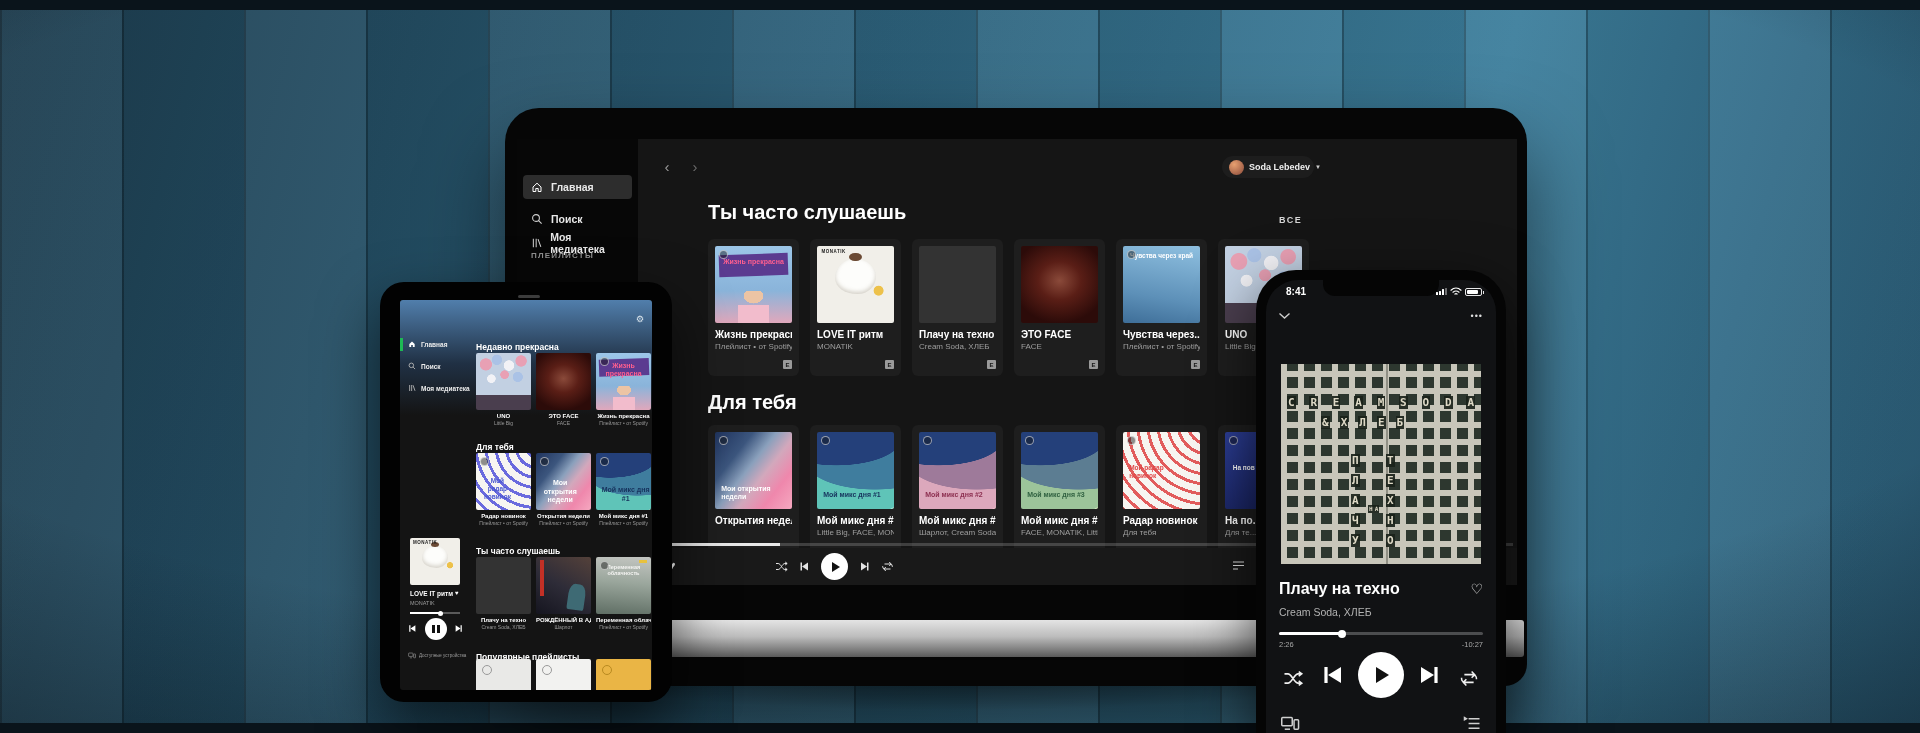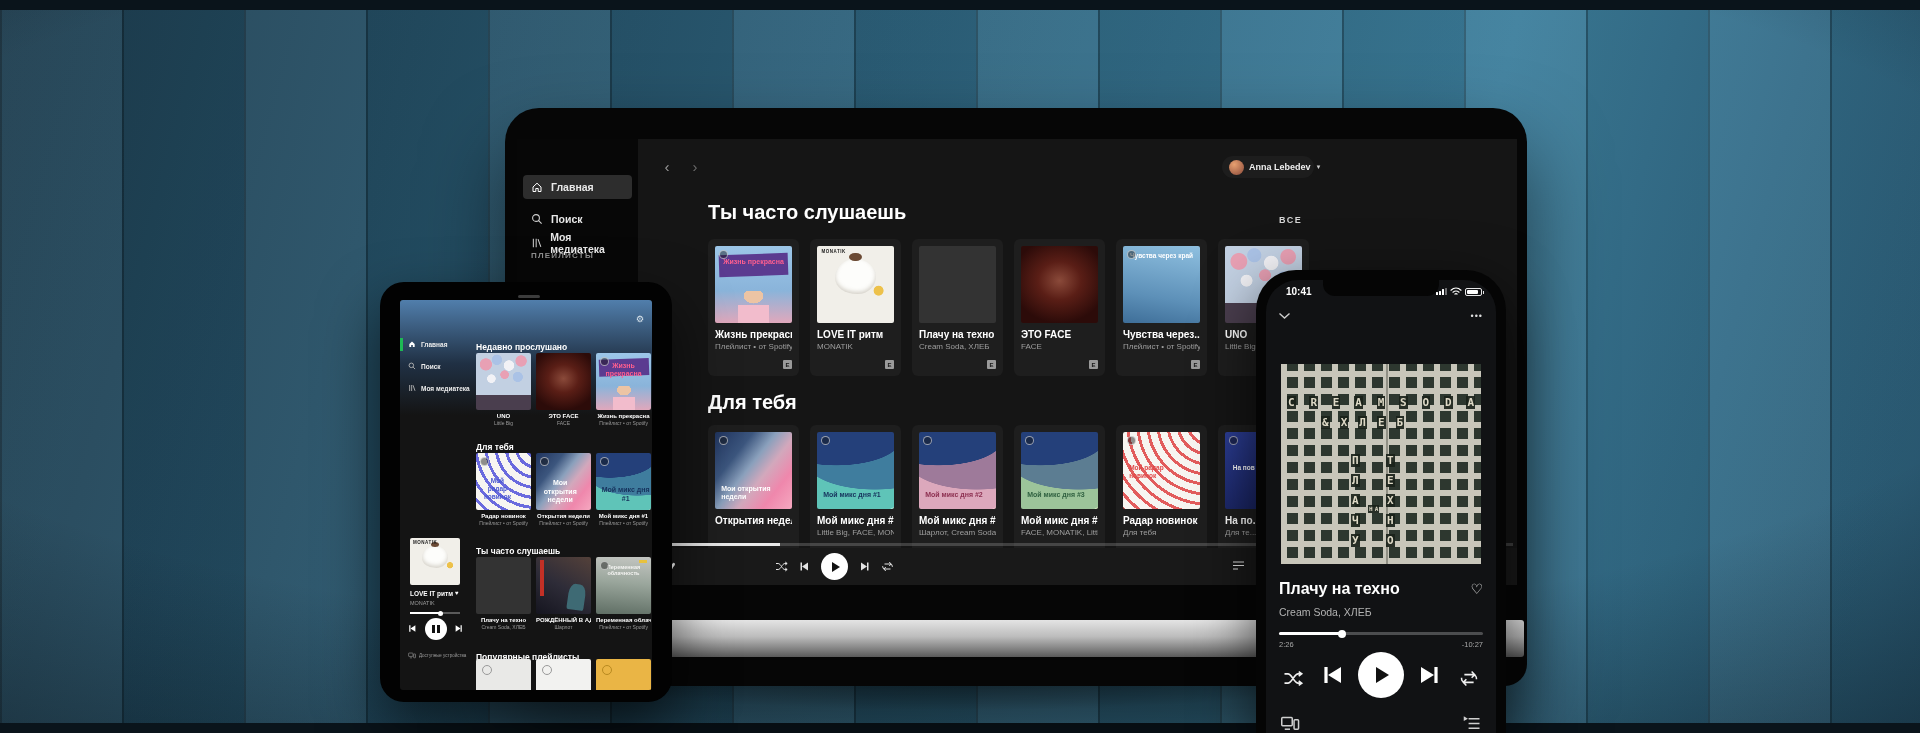--- a/index.html
+++ b/index.html
@@ -251,21 +251,21 @@
           <span>Моя медиатека</span>
         </div>
         <div class="d-side-head" style="top:112px">ПЛЕЙЛИСТЫ</div>
       </div>
 
       <div class="d-nav-chev" style="left:143px">‹</div>
       <div class="d-nav-chev" style="left:171px;color:#6a6a6a">›</div>
 
       <div class="d-pill">
         <span class="d-avatar"></span>
-        <span class="d-pill-name">Anna Lebedev</span>
+        <span class="d-pill-name">Soda Lebedev</span>
         <span class="d-pill-caret">▼</span>
       </div>
 
       <div class="d-section-title" style="top:62px">Ты часто слушаешь</div>
       <div class="d-all" style="top:76px">ВСЕ</div>
       <div class="card-row" style="top:100px">
 
           <div class="d-card">
             <div class="cover d-cover cover-zhizn">
               <span class="sp-badge"></span>
@@ -444,21 +444,21 @@
           </svg>
         <span>Поиск</span>
       </div>
       <div class="t-side-item" style="top:84px">
         <svg class="i" width="8" height="8" viewBox="0 0 12 12">
             <path d="M2.5 1.5 V10.5 M5.5 1.5 V10.5 M7.5 1.8 L10.5 10.2" stroke="#bbb" stroke-width="1.3" fill="none"></path>
           </svg>
         <span>Моя медиатека</span>
       </div>
 
-      <div class="t-h" style="top:42px">Недавно прослушано</div>
+      <div class="t-h" style="top:42px">Недавно прекрасна</div>
       <div class="t-row" style="top:53px">
 
           <div class="t-card">
             <div class="cover t-cover cover-uno">
 
               <span class="cover-text"></span>
             </div>
             <div class="t-card-title">UNO</div>
             <div class="t-card-sub">Little Big</div>
           </div>
@@ -595,21 +595,21 @@
             <rect x="9.2" y="2.5" width="3" height="6.3" rx=".6" fill="none" stroke="#9a9a9a"></rect>
           </svg>
         <span>Доступные устройства</span>
       </div>
     </div>
   </div>
 
   <div class="phone">
     <div class="phone-screen">
       <div class="notch"></div>
-      <div class="p-time">10:41</div>
+      <div class="p-time">8:41</div>
       <div class="p-status">
         <span class="sig">
             <i style="height:3px"></i>
             <i style="height:4.5px"></i>
             <i style="height:6px"></i>
             <i style="height:7.5px;background:rgba(255,255,255,.4)"></i>
           </span>
         <svg class="i" width="12" height="9" viewBox="0 0 12 9">
             <path d="M1 3.2 C4 .4 8 .4 11 3.2 M3 5.2 C5 3.6 7 3.6 9 5.2 M5 7 C5.6 6.5 6.4 6.5 7 7" stroke="#fff" stroke-width="1.2" fill="none" stroke-linecap="round"></path>
           </svg>

